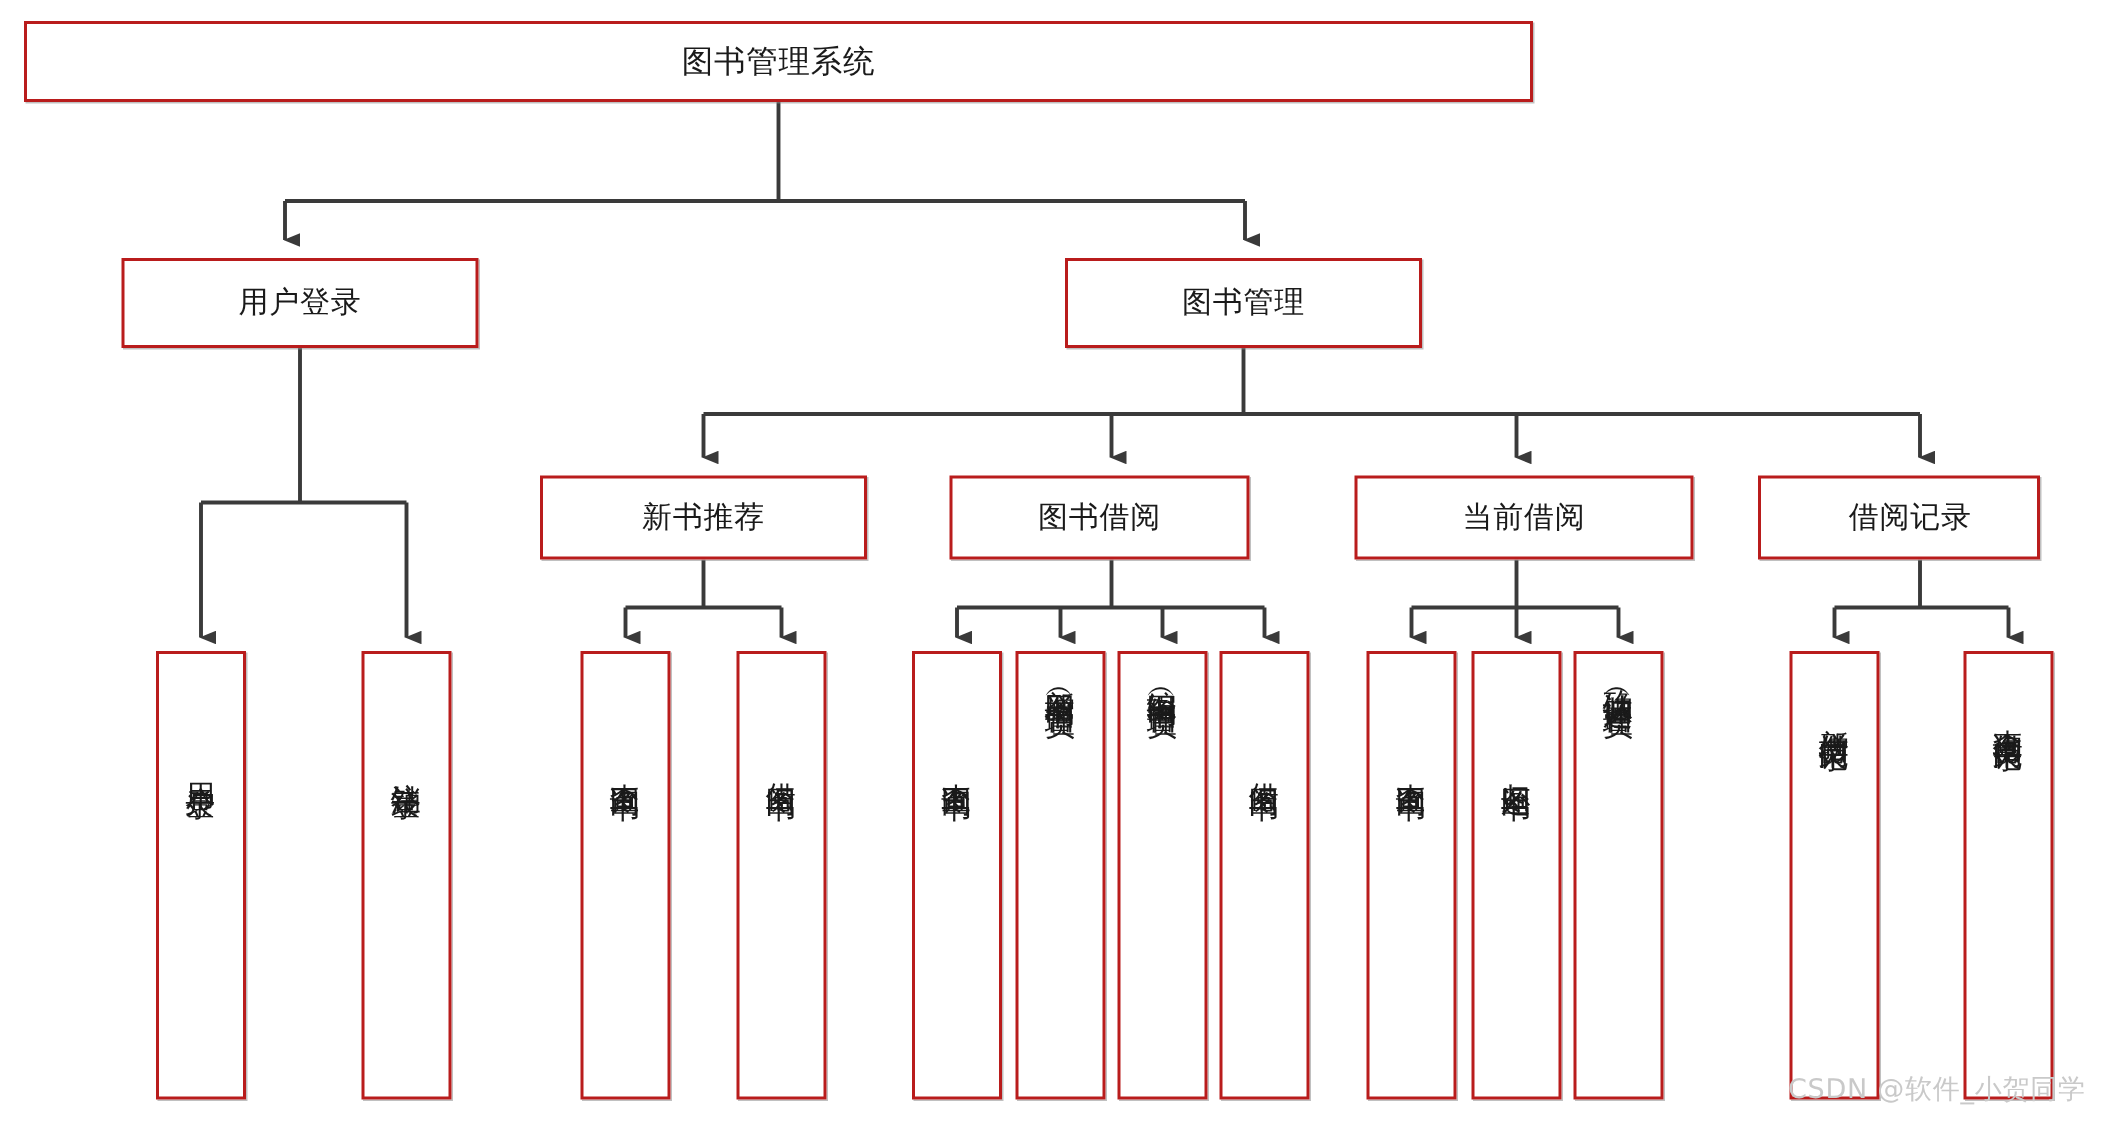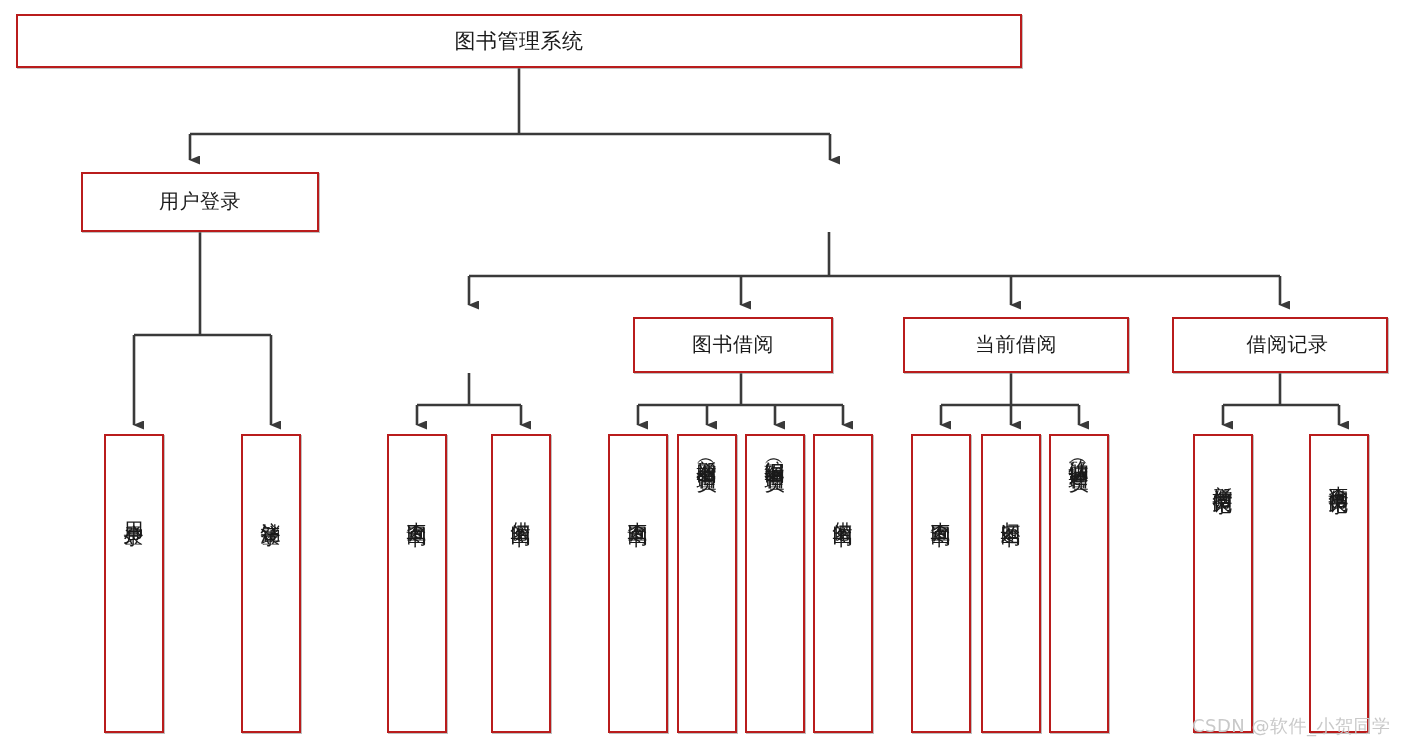--- a/index.html
+++ b/index.html
@@ -126,28 +126,34 @@
     </g>
   </svg>
 
   <div class="node horizontal root" style="left:16px; top:14px; width:1006px; height:54px;">
     <span class="node-label">图书管理系统</span>
   </div>
 
   <div class="node horizontal" style="left:81px; top:172px; width:238px; height:60px;">
     <span class="node-label">用户登录</span>
   </div>
-
+  <div class="node horizontal" style="left:710px; top:172px; width:238px; height:60px;">
+    <span class="node-label">图书管理</span>
+  </div>
+
+  <div class="node horizontal" style="left:360px; top:317px; width:218px; height:56px;">
+    <span class="node-label">新书推荐</span>
+  </div>
   <div class="node horizontal" style="left:633px; top:317px; width:200px; height:56px;">
     <span class="node-label">图书借阅</span>
   </div>
   <div class="node horizontal" style="left:903px; top:317px; width:226px; height:56px;">
     <span class="node-label">当前借阅</span>
   </div>
-  <div class="node horizontal" style="left:1172px; top:317px; width:216px; height:56px;padding-left:15px;">
+  <div class="node horizontal" style="left:1172px; top:317px; width:188px; height:56px;padding-left:15px;">
     <span class="node-label">借阅记录</span>
   </div>
 
   <div class="node vertical" style="left:104px; top:434px; width:60px; height:299px; padding-top:70px;">
     <span class="node-label">用户登录</span>
   </div>
   <div class="node vertical" style="left:241px; top:434px; width:60px; height:299px; padding-top:70px;">
     <span class="node-label">注销登录</span>
   </div>
 

